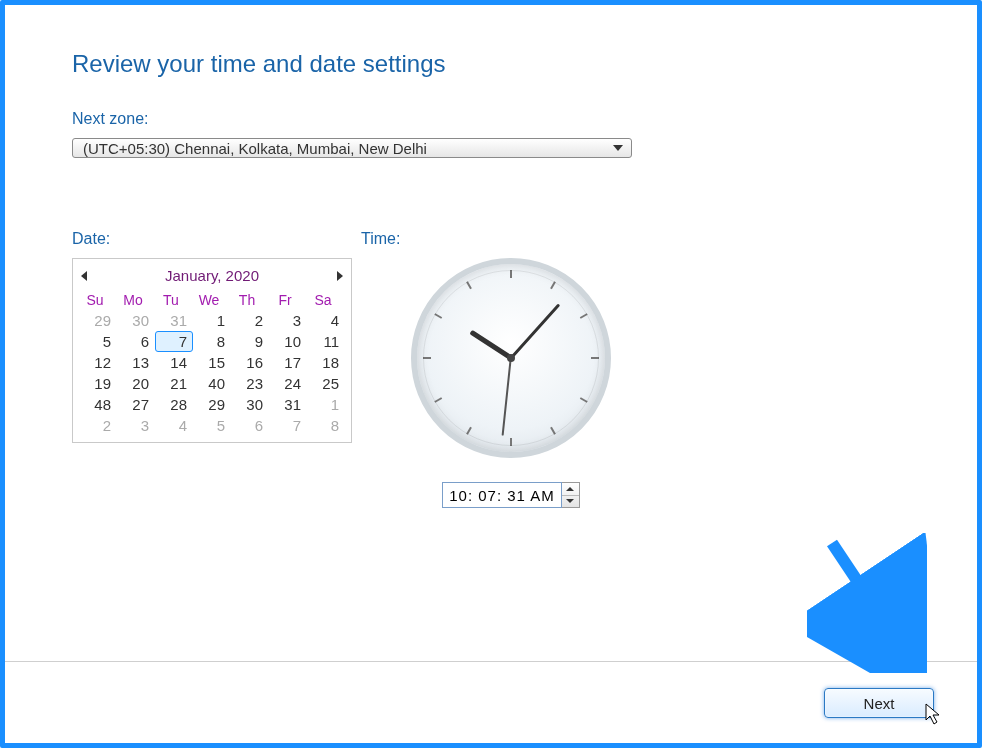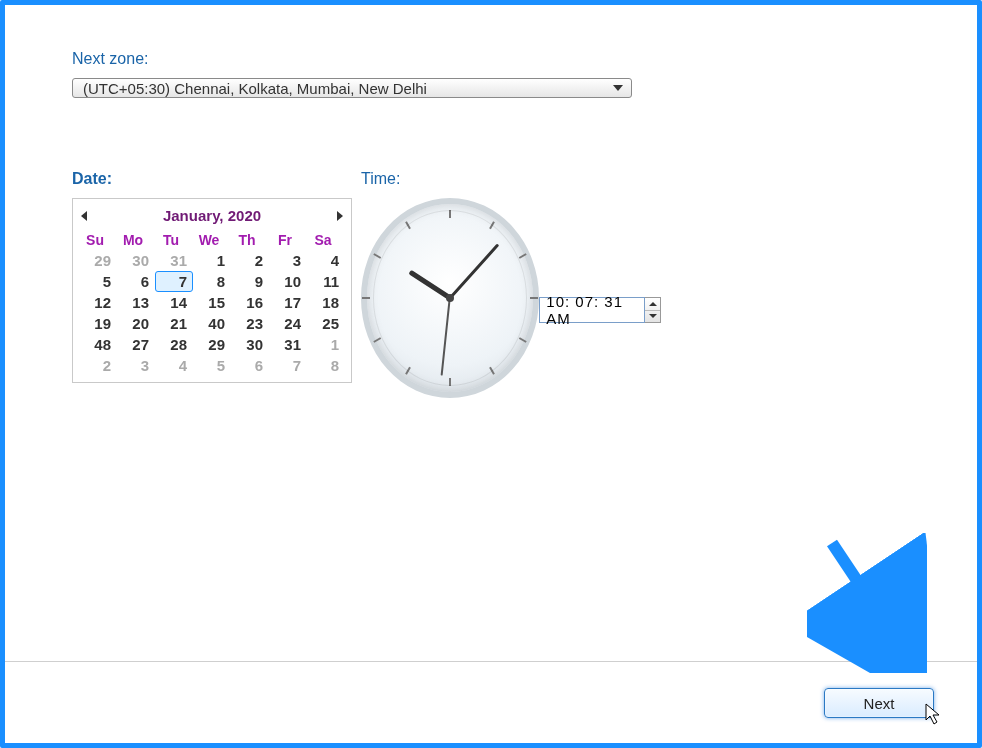--- a/index.html
+++ b/index.html
@@ -54,21 +54,21 @@
     width: 0; height: 0;
     border-left: 5px solid transparent;
     border-right: 5px solid transparent;
     border-top: 6px solid #333;
   }
   .columns {
     display: flex;
     margin-top: 72px;
     gap: 52px;
   }
-  .col-date { width: 237px; font-weight: bold; }
+  .col-date { width: 237px; }
   .col-time { width: 300px; }
   .calendar {
     border: 1px solid #c9c9c9;
     width: 280px;
     background: #fff;
     margin-top: 10px;
     padding: 4px 6px 6px 6px;
   }
   .cal-header {
     display: flex;
@@ -112,21 +112,21 @@
   .cal-day.other { color: #aaa; }
   .cal-day.selected {
     border: 1px solid #1a8fff;
     background: #dff1ff;
     border-radius: 3px;
     padding: 1px 5px 1px 0;
   }
   .clock-wrap {
     margin-top: 10px;
     display: flex;
-    flex-direction: row;
+    flex-direction: column;
     align-items: center;
   }
   .clock {
     width: 200px;
     height: 200px;
     border-radius: 50%;
     position: relative;
     background: radial-gradient(circle at 50% 42%, #ffffff 0%, #eef3f7 60%, #d6dde3 100%);
     box-shadow: inset 0 0 12px rgba(0,0,0,0.15);
     border: 6px solid #cfd6db;
@@ -246,20 +246,21 @@
     right: 38px;
     bottom: 22px;
   }
 </style>
 </head>
 <body>
 
 <div class="outer-border"></div>
 
 <div class="content">
+  <div class="page-title">Review your time and date settings</div>
 
   <div class="label">Next zone:</div>
   <div class="tz-select">
     <span>(UTC+05:30) Chennai, Kolkata, Mumbai, New Delhi</span>
     <span class="tz-caret"></span>
   </div>
 
   <div class="columns">
     <div class="col-date">
       <div class="label">Date:</div>

